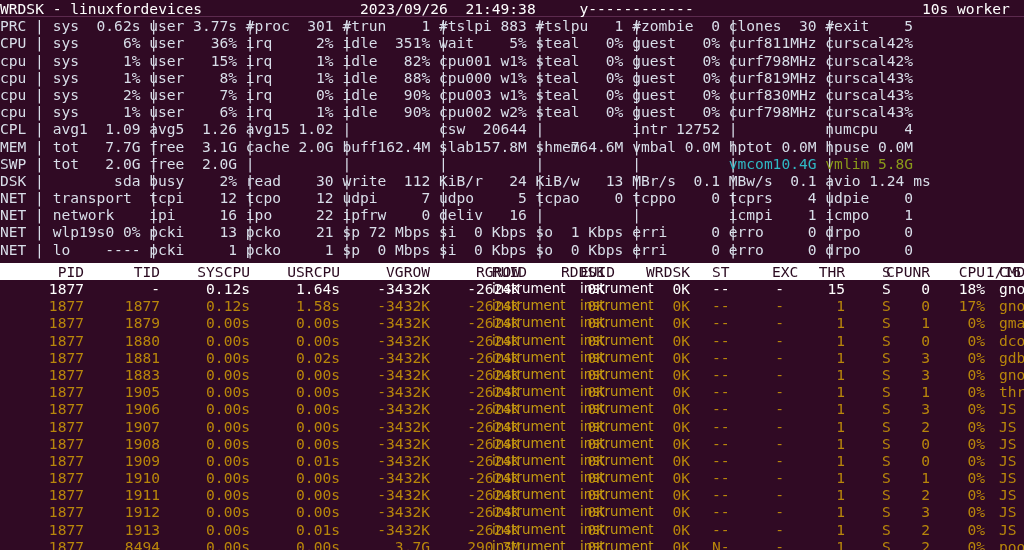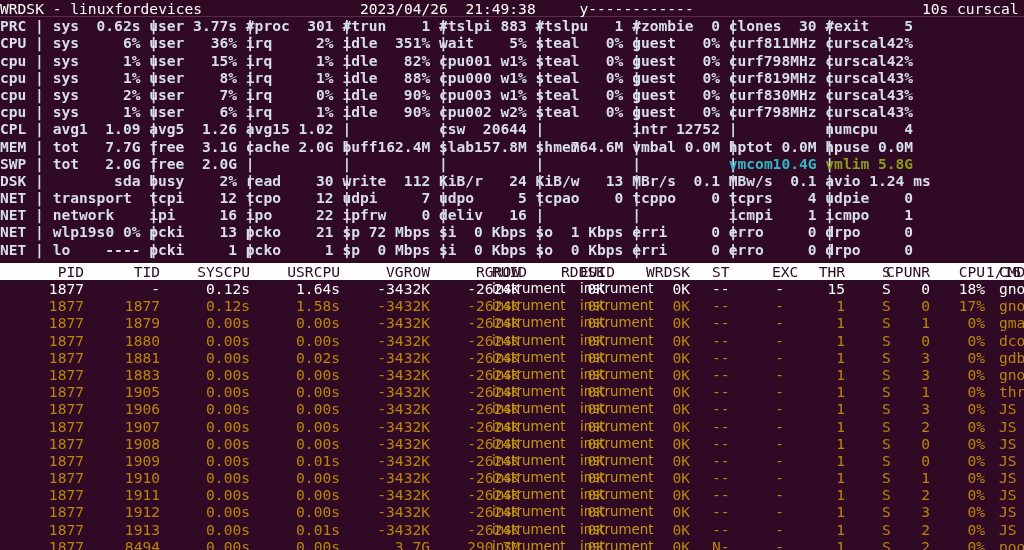--- a/index.html
+++ b/index.html
@@ -33,21 +33,20 @@
     border-bottom: 1px solid #5c2a4e;
   }
   .titlebar .seg { position: absolute; top: 0; white-space: pre; }
   
   .sysblock { padding: 0; }
   .sysrow {
     height: 17.2px;
     white-space: pre;
     color: #d8dee9;
     position: relative;
-    font-weight: bold;
   }
   .sysrow .cell { position: absolute; top: 0; white-space: pre; }
   .lbl { color: #d8dee9; }
   .cyan { color: #2fb8c4; }
   .olive { color: #8a9a1a; }
   
   .prochdr {
     height: 17.2px;
     background: #ffffff;
     color: #2b0a20;
@@ -70,21 +69,21 @@
     font-family: "DejaVu Sans", "Liberation Sans", sans-serif;
     font-size: 13.4px;
   }
   .spacer2 { height: 5px; }
 </style>
 </head>
 <body>
 
 <div class="screen">
 
-  <div class="titlebar" id="titlebar"><span class="seg" style="left: 0px;">WRDSK - linuxfordevices</span><span class="seg" style="left: 359.98px;">2023/04/26  21:49:38</span><span class="seg" style="left: 579.48px;">y------------</span><span class="seg" style="left: 921.9px;">10s curscal</span></div>
+  <div class="titlebar" id="titlebar"><span class="seg" style="left: 0px;">WRDSK - linuxfordevices</span><span class="seg" style="left: 359.98px;">2023/09/26  21:49:38</span><span class="seg" style="left: 579.48px;">y------------</span><span class="seg" style="left: 921.9px;">10s worker</span></div>
 
   <div class="sysblock" id="sysblock">
       <div class="sysrow"><span class="cell lbl" style="left: 0px;">PRC</span><span class="cell lbl" style="left: 35.12px;">|</span><span class="cell" style="left: 52.68px;">sys</span><span class="cell" style="left: 0px; width: 140.48px; text-align: right;">0.62s</span><span class="cell lbl" style="left: 149.26px;">|</span><span class="cell" style="left: 149.26px;">user</span><span class="cell" style="left: 0px; width: 237.06px; text-align: right;">3.77s</span><span class="cell lbl" style="left: 245.84px;">|</span><span class="cell" style="left: 245.84px;">#proc</span><span class="cell" style="left: 0px; width: 333.64px; text-align: right;">301</span><span class="cell lbl" style="left: 342.42px;">|</span><span class="cell" style="left: 342.42px;">#trun</span><span class="cell" style="left: 0px; width: 430.22px; text-align: right;">1</span><span class="cell lbl" style="left: 439px;">|</span><span class="cell" style="left: 439px;">#tslpi</span><span class="cell" style="left: 0px; width: 526.8px; text-align: right;">883</span><span class="cell lbl" style="left: 535.58px;">|</span><span class="cell" style="left: 535.58px;">#tslpu</span><span class="cell" style="left: 0px; width: 623.38px; text-align: right;">1</span><span class="cell lbl" style="left: 632.16px;">|</span><span class="cell" style="left: 632.16px;">#zombie</span><span class="cell" style="left: 0px; width: 719.96px; text-align: right;">0</span><span class="cell lbl" style="left: 728.74px;">|</span><span class="cell" style="left: 728.74px;">clones</span><span class="cell" style="left: 0px; width: 816.54px; text-align: right;">30</span><span class="cell lbl" style="left: 825.32px;">|</span><span class="cell" style="left: 825.32px;">#exit</span><span class="cell" style="left: 0px; width: 913.12px; text-align: right;">5</span></div>
       <div class="sysrow"><span class="cell lbl" style="left: 0px;">CPU</span><span class="cell lbl" style="left: 35.12px;">|</span><span class="cell" style="left: 52.68px;">sys</span><span class="cell" style="left: 0px; width: 140.48px; text-align: right;">6%</span><span class="cell lbl" style="left: 149.26px;">|</span><span class="cell" style="left: 149.26px;">user</span><span class="cell" style="left: 0px; width: 237.06px; text-align: right;">36%</span><span class="cell lbl" style="left: 245.84px;">|</span><span class="cell" style="left: 245.84px;">irq</span><span class="cell" style="left: 0px; width: 333.64px; text-align: right;">2%</span><span class="cell lbl" style="left: 342.42px;">|</span><span class="cell" style="left: 342.42px;">idle</span><span class="cell" style="left: 0px; width: 430.22px; text-align: right;">351%</span><span class="cell lbl" style="left: 439px;">|</span><span class="cell" style="left: 439px;">wait</span><span class="cell" style="left: 0px; width: 526.8px; text-align: right;">5%</span><span class="cell lbl" style="left: 535.58px;">|</span><span class="cell" style="left: 535.58px;">steal</span><span class="cell" style="left: 0px; width: 623.38px; text-align: right;">0%</span><span class="cell lbl" style="left: 632.16px;">|</span><span class="cell" style="left: 632.16px;">guest</span><span class="cell" style="left: 0px; width: 719.96px; text-align: right;">0%</span><span class="cell lbl" style="left: 728.74px;">|</span><span class="cell" style="left: 728.74px;">curf</span><span class="cell" style="left: 0px; width: 816.54px; text-align: right;">811MHz</span><span class="cell lbl" style="left: 825.32px;">|</span><span class="cell" style="left: 825.32px;">curscal</span><span class="cell" style="left: 0px; width: 913.12px; text-align: right;">42%</span></div>
       <div class="sysrow"><span class="cell lbl" style="left: 0px;">cpu</span><span class="cell lbl" style="left: 35.12px;">|</span><span class="cell" style="left: 52.68px;">sys</span><span class="cell" style="left: 0px; width: 140.48px; text-align: right;">1%</span><span class="cell lbl" style="left: 149.26px;">|</span><span class="cell" style="left: 149.26px;">user</span><span class="cell" style="left: 0px; width: 237.06px; text-align: right;">15%</span><span class="cell lbl" style="left: 245.84px;">|</span><span class="cell" style="left: 245.84px;">irq</span><span class="cell" style="left: 0px; width: 333.64px; text-align: right;">1%</span><span class="cell lbl" style="left: 342.42px;">|</span><span class="cell" style="left: 342.42px;">idle</span><span class="cell" style="left: 0px; width: 430.22px; text-align: right;">82%</span><span class="cell lbl" style="left: 439px;">|</span><span class="cell" style="left: 439px;">cpu001 w</span><span class="cell" style="left: 0px; width: 526.8px; text-align: right;">1%</span><span class="cell lbl" style="left: 535.58px;">|</span><span class="cell" style="left: 535.58px;">steal</span><span class="cell" style="left: 0px; width: 623.38px; text-align: right;">0%</span><span class="cell lbl" style="left: 632.16px;">|</span><span class="cell" style="left: 632.16px;">guest</span><span class="cell" style="left: 0px; width: 719.96px; text-align: right;">0%</span><span class="cell lbl" style="left: 728.74px;">|</span><span class="cell" style="left: 728.74px;">curf</span><span class="cell" style="left: 0px; width: 816.54px; text-align: right;">798MHz</span><span class="cell lbl" style="left: 825.32px;">|</span><span class="cell" style="left: 825.32px;">curscal</span><span class="cell" style="left: 0px; width: 913.12px; text-align: right;">42%</span></div>
       <div class="sysrow"><span class="cell lbl" style="left: 0px;">cpu</span><span class="cell lbl" style="left: 35.12px;">|</span><span class="cell" style="left: 52.68px;">sys</span><span class="cell" style="left: 0px; width: 140.48px; text-align: right;">1%</span><span class="cell lbl" style="left: 149.26px;">|</span><span class="cell" style="left: 149.26px;">user</span><span class="cell" style="left: 0px; width: 237.06px; text-align: right;">8%</span><span class="cell lbl" style="left: 245.84px;">|</span><span class="cell" style="left: 245.84px;">irq</span><span class="cell" style="left: 0px; width: 333.64px; text-align: right;">1%</span><span class="cell lbl" style="left: 342.42px;">|</span><span class="cell" style="left: 342.42px;">idle</span><span class="cell" style="left: 0px; width: 430.22px; text-align: right;">88%</span><span class="cell lbl" style="left: 439px;">|</span><span class="cell" style="left: 439px;">cpu000 w</span><span class="cell" style="left: 0px; width: 526.8px; text-align: right;">1%</span><span class="cell lbl" style="left: 535.58px;">|</span><span class="cell" style="left: 535.58px;">steal</span><span class="cell" style="left: 0px; width: 623.38px; text-align: right;">0%</span><span class="cell lbl" style="left: 632.16px;">|</span><span class="cell" style="left: 632.16px;">guest</span><span class="cell" style="left: 0px; width: 719.96px; text-align: right;">0%</span><span class="cell lbl" style="left: 728.74px;">|</span><span class="cell" style="left: 728.74px;">curf</span><span class="cell" style="left: 0px; width: 816.54px; text-align: right;">819MHz</span><span class="cell lbl" style="left: 825.32px;">|</span><span class="cell" style="left: 825.32px;">curscal</span><span class="cell" style="left: 0px; width: 913.12px; text-align: right;">43%</span></div>
       <div class="sysrow"><span class="cell lbl" style="left: 0px;">cpu</span><span class="cell lbl" style="left: 35.12px;">|</span><span class="cell" style="left: 52.68px;">sys</span><span class="cell" style="left: 0px; width: 140.48px; text-align: right;">2%</span><span class="cell lbl" style="left: 149.26px;">|</span><span class="cell" style="left: 149.26px;">user</span><span class="cell" style="left: 0px; width: 237.06px; text-align: right;">7%</span><span class="cell lbl" style="left: 245.84px;">|</span><span class="cell" style="left: 245.84px;">irq</span><span class="cell" style="left: 0px; width: 333.64px; text-align: right;">0%</span><span class="cell lbl" style="left: 342.42px;">|</span><span class="cell" style="left: 342.42px;">idle</span><span class="cell" style="left: 0px; width: 430.22px; text-align: right;">90%</span><span class="cell lbl" style="left: 439px;">|</span><span class="cell" style="left: 439px;">cpu003 w</span><span class="cell" style="left: 0px; width: 526.8px; text-align: right;">1%</span><span class="cell lbl" style="left: 535.58px;">|</span><span class="cell" style="left: 535.58px;">steal</span><span class="cell" style="left: 0px; width: 623.38px; text-align: right;">0%</span><span class="cell lbl" style="left: 632.16px;">|</span><span class="cell" style="left: 632.16px;">guest</span><span class="cell" style="left: 0px; width: 719.96px; text-align: right;">0%</span><span class="cell lbl" style="left: 728.74px;">|</span><span class="cell" style="left: 728.74px;">curf</span><span class="cell" style="left: 0px; width: 816.54px; text-align: right;">830MHz</span><span class="cell lbl" style="left: 825.32px;">|</span><span class="cell" style="left: 825.32px;">curscal</span><span class="cell" style="left: 0px; width: 913.12px; text-align: right;">43%</span></div>
       <div class="sysrow"><span class="cell lbl" style="left: 0px;">cpu</span><span class="cell lbl" style="left: 35.12px;">|</span><span class="cell" style="left: 52.68px;">sys</span><span class="cell" style="left: 0px; width: 140.48px; text-align: right;">1%</span><span class="cell lbl" style="left: 149.26px;">|</span><span class="cell" style="left: 149.26px;">user</span><span class="cell" style="left: 0px; width: 237.06px; text-align: right;">6%</span><span class="cell lbl" style="left: 245.84px;">|</span><span class="cell" style="left: 245.84px;">irq</span><span class="cell" style="left: 0px; width: 333.64px; text-align: right;">1%</span><span class="cell lbl" style="left: 342.42px;">|</span><span class="cell" style="left: 342.42px;">idle</span><span class="cell" style="left: 0px; width: 430.22px; text-align: right;">90%</span><span class="cell lbl" style="left: 439px;">|</span><span class="cell" style="left: 439px;">cpu002 w</span><span class="cell" style="left: 0px; width: 526.8px; text-align: right;">2%</span><span class="cell lbl" style="left: 535.58px;">|</span><span class="cell" style="left: 535.58px;">steal</span><span class="cell" style="left: 0px; width: 623.38px; text-align: right;">0%</span><span class="cell lbl" style="left: 632.16px;">|</span><span class="cell" style="left: 632.16px;">guest</span><span class="cell" style="left: 0px; width: 719.96px; text-align: right;">0%</span><span class="cell lbl" style="left: 728.74px;">|</span><span class="cell" style="left: 728.74px;">curf</span><span class="cell" style="left: 0px; width: 816.54px; text-align: right;">798MHz</span><span class="cell lbl" style="left: 825.32px;">|</span><span class="cell" style="left: 825.32px;">curscal</span><span class="cell" style="left: 0px; width: 913.12px; text-align: right;">43%</span></div>
       <div class="sysrow"><span class="cell lbl" style="left: 0px;">CPL</span><span class="cell lbl" style="left: 35.12px;">|</span><span class="cell" style="left: 52.68px;">avg1</span><span class="cell" style="left: 0px; width: 140.48px; text-align: right;">1.09</span><span class="cell lbl" style="left: 149.26px;">|</span><span class="cell" style="left: 149.26px;">avg5</span><span class="cell" style="left: 0px; width: 237.06px; text-align: right;">1.26</span><span class="cell lbl" style="left: 245.84px;">|</span><span class="cell" style="left: 245.84px;">avg15</span><span class="cell" style="left: 0px; width: 333.64px; text-align: right;">1.02</span><span class="cell lbl" style="left: 342.42px;">|</span><span class="cell lbl" style="left: 439px;">|</span><span class="cell" style="left: 439px;">csw</span><span class="cell" style="left: 0px; width: 526.8px; text-align: right;">20644</span><span class="cell lbl" style="left: 535.58px;">|</span><span class="cell lbl" style="left: 632.16px;">|</span><span class="cell" style="left: 632.16px;">intr</span><span class="cell" style="left: 0px; width: 719.96px; text-align: right;">12752</span><span class="cell lbl" style="left: 728.74px;">|</span><span class="cell lbl" style="left: 825.32px;">|</span><span class="cell" style="left: 825.32px;">numcpu</span><span class="cell" style="left: 0px; width: 913.12px; text-align: right;">4</span></div>
       <div class="sysrow"><span class="cell lbl" style="left: 0px;">MEM</span><span class="cell lbl" style="left: 35.12px;">|</span><span class="cell" style="left: 52.68px;">tot</span><span class="cell" style="left: 0px; width: 140.48px; text-align: right;">7.7G</span><span class="cell lbl" style="left: 149.26px;">|</span><span class="cell" style="left: 149.26px;">free</span><span class="cell" style="left: 0px; width: 237.06px; text-align: right;">3.1G</span><span class="cell lbl" style="left: 245.84px;">|</span><span class="cell" style="left: 245.84px;">cache</span><span class="cell" style="left: 0px; width: 333.64px; text-align: right;">2.0G</span><span class="cell lbl" style="left: 342.42px;">|</span><span class="cell" style="left: 342.42px;">buff</span><span class="cell" style="left: 0px; width: 430.22px; text-align: right;">162.4M</span><span class="cell lbl" style="left: 439px;">|</span><span class="cell" style="left: 439px;">slab</span><span class="cell" style="left: 0px; width: 526.8px; text-align: right;">157.8M</span><span class="cell lbl" style="left: 535.58px;">|</span><span class="cell" style="left: 535.58px;">shmem</span><span class="cell" style="left: 0px; width: 623.38px; text-align: right;">764.6M</span><span class="cell lbl" style="left: 632.16px;">|</span><span class="cell" style="left: 632.16px;">vmbal</span><span class="cell" style="left: 0px; width: 719.96px; text-align: right;">0.0M</span><span class="cell lbl" style="left: 728.74px;">|</span><span class="cell" style="left: 728.74px;">hptot</span><span class="cell" style="left: 0px; width: 816.54px; text-align: right;">0.0M</span><span class="cell lbl" style="left: 825.32px;">|</span><span class="cell" style="left: 825.32px;">hpuse</span><span class="cell" style="left: 0px; width: 913.12px; text-align: right;">0.0M</span></div>

